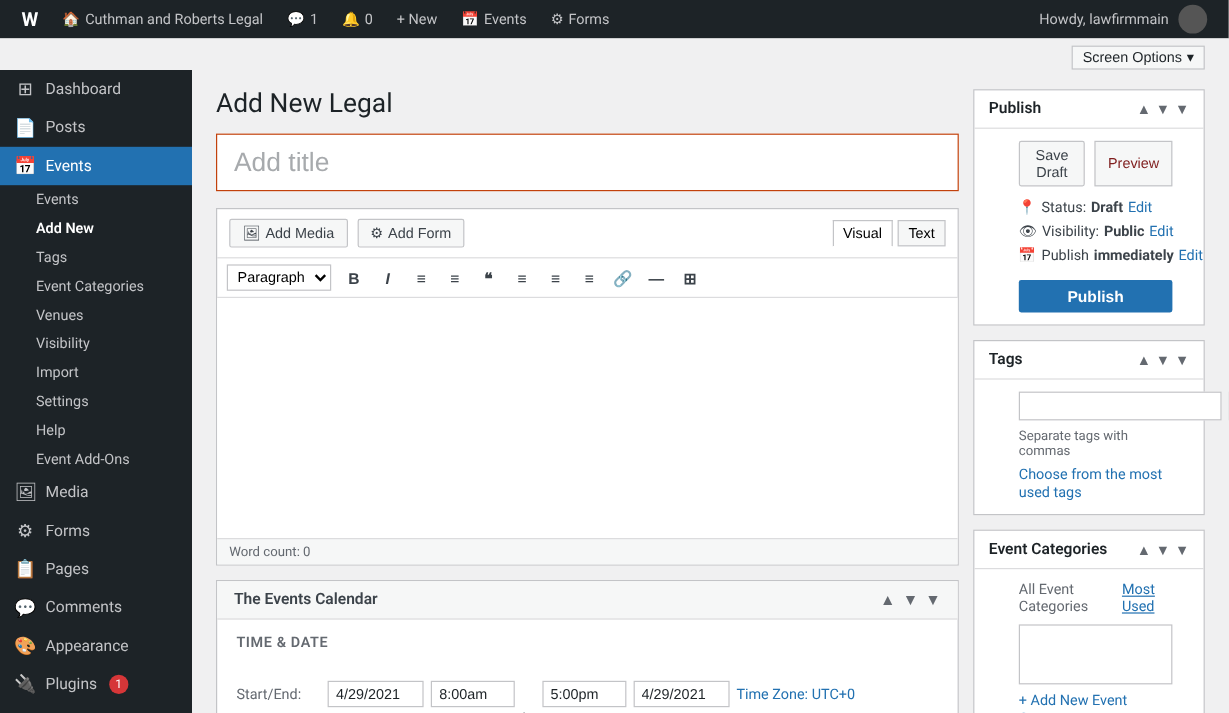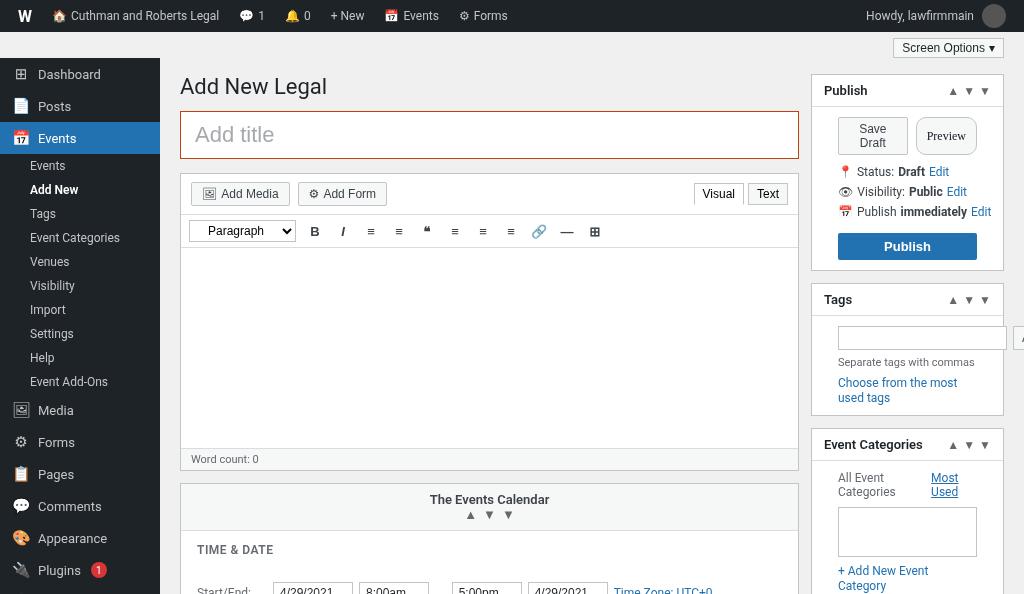--- a/index.html
+++ b/index.html
@@ -86,39 +86,39 @@
       background: #f6f7f7; cursor: pointer;
     }
     .vt-btn.active { background: #fff; border-bottom-color: #fff; }
 
     
     .editor-toolbar {
       padding: 4px 8px; border-bottom: 1px solid #dcdcde;
       display: flex; gap: 2px; align-items: center; flex-wrap: wrap;
     }
     .paragraph-select {
-      padding: 2px 14px; font-size: 12px; border: 1px solid #c3c4c7;
+      padding: 2px 4px; font-size: 12px; border: 1px solid #c3c4c7;
       background: #fff; margin-right: 4px;
     }
     .toolbar-btn {
       width: 26px; height: 24px; display: flex; align-items: center; justify-content: center;
       border: 1px solid transparent; background: transparent; cursor: pointer;
       font-size: 13px; font-weight: bold; color: #3c434a; border-radius: 2px;
     }
 
     
     .editor-body { min-height: 200px; padding: 10px; color: #a7aaad; font-size: 13px; background: #fff; }
     .word-count-bar { padding: 4px 10px; font-size: 11px; color: #646970; border-top: 1px solid #dcdcde; background: #f6f7f7; }
 
     
     .events-calendar-box { background: #fff; border: 1px solid #c3c4c7; }
     .events-calendar-header {
       padding: 8px 14px; border-bottom: 1px solid #dcdcde;
       display: flex; align-items: center; justify-content: space-between;
-      font-weight: 600; font-size: 13px; background: #f6f7f7; flex-direction: column;
+      font-weight: 600; font-size: 13px; background: #f6f7f7;
     }
     .events-calendar-header-controls { display: flex; gap: 6px; align-items: center; }
     .header-ctrl-btn { background: none; border: none; cursor: pointer; font-size: 13px; color: #646970; }
 
     .time-date-section { padding: 12px 16px; }
     .section-title { font-size: 12px; font-weight: 600; color: #646970; margin-bottom: 10px; letter-spacing: 0.5px; }
     .start-end-row { display: flex; align-items: center; gap: 6px; margin-bottom: 8px; }
     .start-end-label { color: #646970; font-size: 12px; width: 70px; }
     .date-input, .time-input {
       border: 1px solid #c3c4c7; padding: 3px 6px; font-size: 12px;
@@ -139,33 +139,32 @@
     .postbox {
       background: #fff; border: 1px solid #c3c4c7; margin-bottom: 12px;
     }
     .postbox-header {
       display: flex; align-items: center; justify-content: space-between;
       padding: 8px 12px; border-bottom: 1px solid #dcdcde;
     }
     .postbox-title { font-size: 13px; font-weight: 600; color: #1d2327; }
     .postbox-controls { display: flex; gap: 4px; }
     .postbox-ctrl { background: none; border: none; cursor: pointer; color: #646970; font-size: 12px; }
-    .postbox-body { padding: 10px 26px; }
+    .postbox-body { padding: 10px 26px; margin-left: 11px; }
 
     
     .publish-actions { display: flex; gap: 8px; margin-bottom: 10px; }
     .btn-save-draft {
       padding: 4px 10px; font-size: 12px; background: #f6f7f7;
       border: 1px solid #c3c4c7; cursor: pointer; color: #3c434a; border-radius: 2px;
     }
     .btn-preview {
       padding: 4px 10px; font-size: 12px; background: #f6f7f7;
-      border: 1px solid #c3c4c7; cursor: pointer; color: #0f172a; border-radius: 10px;
+      border: 1px solid #c3c4c7; cursor: pointer; color: #7f1d1d; border-radius: 0;
       margin-left: auto;
-      font-family: Liberation Serif, serif;
     }
     .publish-meta { font-size: 12px; color: #3c434a; margin-bottom: 6px; display: flex; align-items: center; gap: 4px; }
     .publish-meta .edit-link { color: #2271b1; cursor: pointer; text-decoration: none; }
     .btn-publish {
       width: 100%; padding: 6px; background: #2271b1; color: #fff;
       border: none; font-size: 13px; font-weight: 600; cursor: pointer;
       border-radius: 2px; margin-top: 8px;
     }
 
     

